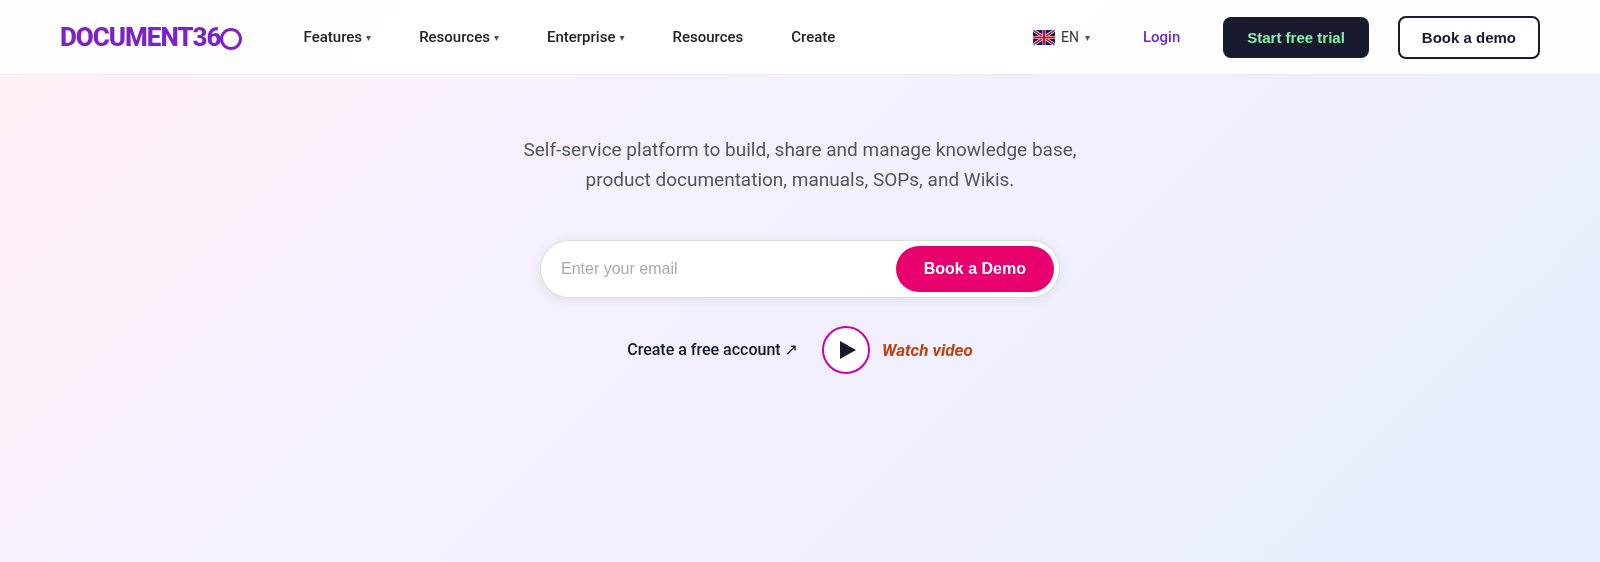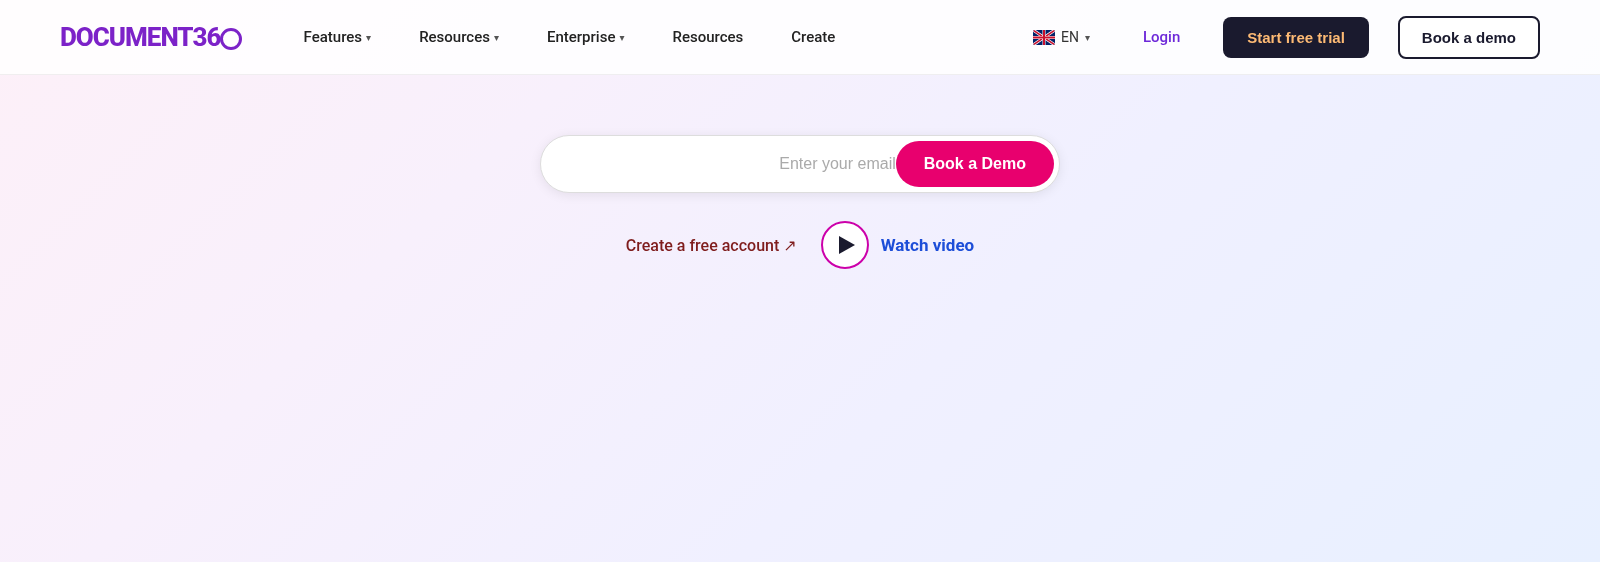--- a/index.html
+++ b/index.html
@@ -101,21 +101,21 @@
       font-size: 15px;
       color: #6d28d9;
       cursor: pointer;
       padding: 8px 14px;
       border-radius: 6px;
       font-weight: 500;
     }
 
     .start-trial-btn {
       background: #1a1a2e;
-      color: #fdba74;
+      color: #86efac;
       border: none;
       padding: 12px 24px;
       border-radius: 8px;
       font-size: 15px;
       font-weight: 600;
       cursor: pointer;
       white-space: nowrap;
     }
 
     .book-demo-nav-btn {
@@ -175,21 +175,20 @@
     }
 
     .email-input {
       flex: 1;
       border: none;
       outline: none;
       font-size: 16px;
       color: #8b5cf6;
       background: transparent;
       padding: 8px 0;
-      text-align: right;
     }
 
     .email-input::placeholder {
       color: #aaa;
     }
 
     .book-demo-btn {
       background: #e8006e;
       color: white;
       border: none;
@@ -202,21 +201,21 @@
     }
 
     
     .cta-row {
       display: flex;
       align-items: center;
       gap: 24px;
     }
 
     .create-account-link {
-      color: #7f1d1d;
+      color: #0f172a;
       font-size: 16px;
       font-weight: 500;
       cursor: pointer;
       display: flex;
       align-items: center;
       gap: 5px;
       text-decoration: none;
     }
 
     .watch-video-btn {
@@ -243,21 +242,22 @@
       height: 0;
       border-top: 9px solid transparent;
       border-bottom: 9px solid transparent;
       border-left: 16px solid #1a1a2e;
       margin-left: 4px;
     }
 
     .watch-video-label {
       font-size: 17px;
       font-weight: 700;
-      color: #1d4ed8;
+      color: #c2410c;
+      font-style: italic;
     }
 
     
     .uk-flag {
       width: 22px;
       height: 15px;
       background: #012169;
       border-radius: 2px;
       position: relative;
       overflow: hidden;
@@ -318,20 +318,21 @@
       <span>Start free trial</span>
     </button>
     <button class="book-demo-nav-btn">
       <span>Book a demo</span>
     </button>
   </div>
 </nav>
 
 <section class="hero">
 
+  <p class="hero-subtitle">Self-service platform to build, share and manage knowledge base, product documentation, manuals, SOPs, and Wikis.</p>
 
   <div class="email-form">
     <input class="email-input" type="email" placeholder="Enter your email" style="">
     <button class="book-demo-btn">
       <span>Book a Demo</span>
     </button>
   </div>
 
   <div class="cta-row">
     <a class="create-account-link" href="#">

